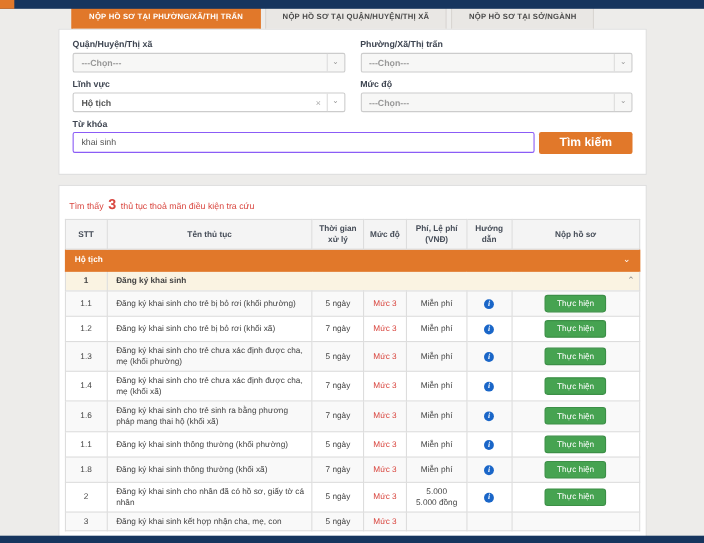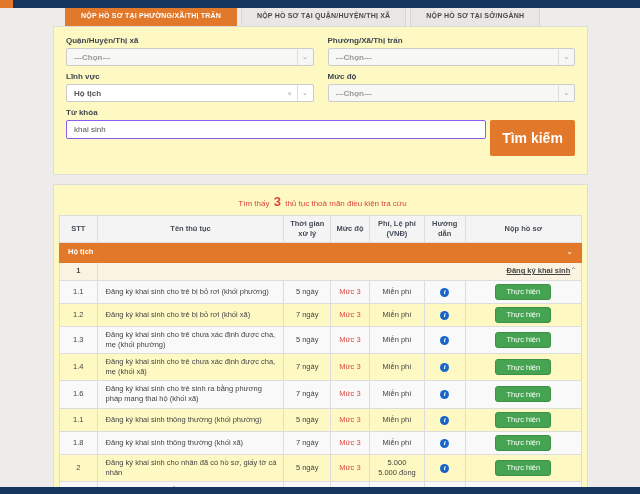--- a/index.html
+++ b/index.html
@@ -13,53 +13,53 @@
   .topbar{position:absolute;top:0;left:0;width:100%;height:8px;background:var(--navy);}
   .topbar-accent{position:absolute;top:0;left:0;width:13px;height:8px;background:var(--orange);}
   .footbar{position:absolute;bottom:0;left:0;width:100%;height:7px;background:var(--navy);}
   
   .tabs{display:flex;margin:3px 0 0 65px;align-items:flex-end;}
   .tab{height:23px;line-height:23px;padding:0 15px;font-size:7px;font-weight:bold;
        letter-spacing:.2px;color:#4a4a4a;background:#e9e7e4;border:1px solid #d9d6d2;
        border-bottom:none;margin-right:4px;cursor:pointer;white-space:nowrap;}
   .tab.active{background:var(--orange);color:#fff;border-color:var(--orange);}
   
-  .panel{margin-left:53px;width:535px;background:#fef9c3;border:1px solid #ddd;}
+  .panel{margin-left:53px;width:535px;background:#ffffff;border:1px solid #ddd;}
   .form-panel{padding:9px 12px 12px;}
   .form-grid{display:grid;grid-template-columns:1fr 1fr;column-gap:14px;}
   .field{margin-bottom:6px;}
   .field .lbl{font-size:8px;font-weight:600;color:#3f4652;margin-bottom:3px;}
   .selectbox{height:18px;border:1px solid #ccc;border-radius:2px;display:flex;
              align-items:center;background:#f7f7f6;font-size:8px;color:#999;cursor:pointer;}
   .selectbox.filled{background:#fff;color:#555;}
   .sel-text{flex:1;padding:0 7px;white-space:nowrap;overflow:hidden;font-weight:bold;}
   .sel-clear{width:14px;text-align:center;color:#aaa;font-size:8px;cursor:pointer;}
   .sel-arrow{width:16px;text-align:center;color:#999;font-size:7px;border-left:1px solid #ddd;
              align-self:stretch;line-height:16px;}
   .kw-row{display:flex;margin-top:2px;}
   .kw-input{flex:1;height:19px;border:1px solid #8b5cf6;border-radius:2px;padding:0 7px;
             font-size:8px;color:#555;font-family:"Liberation Sans",sans-serif;}
-  .search-btn{width:85px;height:36px;margin-left:4px;background:var(--orange);color:#fff;
-              border:none;border-radius:2px;font-size:14px;font-weight:bold;cursor:pointer;
+  .search-btn{width:85px;height:20px;margin-left:4px;background:var(--orange);color:#fff;
+              border:none;border-radius:2px;font-size:11px;font-weight:bold;cursor:pointer;
               font-family:"Liberation Sans",sans-serif;}
   
   .results-panel{margin-top:9px;padding:8px 5px 6px;min-height:330px;}
-  .found-line{font-size:8px;color:var(--red);margin:1px 0 6px 4px;text-align:center;}
+  .found-line{font-size:8px;color:var(--red);margin:1px 0 6px 4px;}
   .found-count{font-size:13px;font-weight:bold;margin:0 2px;}
   table{width:100%;border-collapse:collapse;table-layout:fixed;font-size:7.5px;color:#444;}
   th{background:#f4f4f4;border:1px solid #ddd;padding:3px 2px;font-size:7.5px;
      color:#464d58;font-weight:bold;text-align:center;line-height:1.35;}
   td{border:1px solid #ddd;padding:3px 4px;text-align:center;vertical-align:middle;line-height:1.35;}
   .col-stt{width:7.2%;} .col-name{width:35.8%;} .col-time{width:8.9%;} .col-level{width:7.5%;}
   .col-fee{width:10.5%;} .col-guide{width:7.8%;} .col-action{width:22.3%;}
   tr.group-row td{background:var(--orange);color:#fff;font-weight:bold;text-align:left;
                   padding:4px 8px;border-color:var(--orange);cursor:pointer;}
   .group-chevron{float:right;font-weight:normal;font-size:8px;}
   tr.parent-row td{background:var(--parentbg);font-weight:bold;cursor:pointer;}
-  tr.parent-row .c-name{text-align:right;padding-left:8px;text-decoration:underline;}
+  tr.parent-row .c-name{text-align:left;padding-left:8px;}
   .parent-chevron{float:right;color:#888;font-weight:normal;font-size:8px;}
   tr.data-row:nth-child(odd) td{background:#f9f9f9;}
   td.c-name{text-align:left;padding-left:8px;}
   td.c-level{color:var(--red);}
   .info-icon{display:inline-block;width:9px;height:9px;border-radius:50%;background:var(--info);
              color:#fff;font-size:7px;line-height:9px;font-weight:bold;font-style:italic;
              font-family:"Liberation Serif",serif;cursor:pointer;}
   .do-btn{background:var(--green);color:#fff;border:1px solid #3c8f47;border-radius:3px;
           font-size:7.5px;padding:2.5px 10px;cursor:pointer;font-family:"Liberation Sans",sans-serif;}
 </style>

